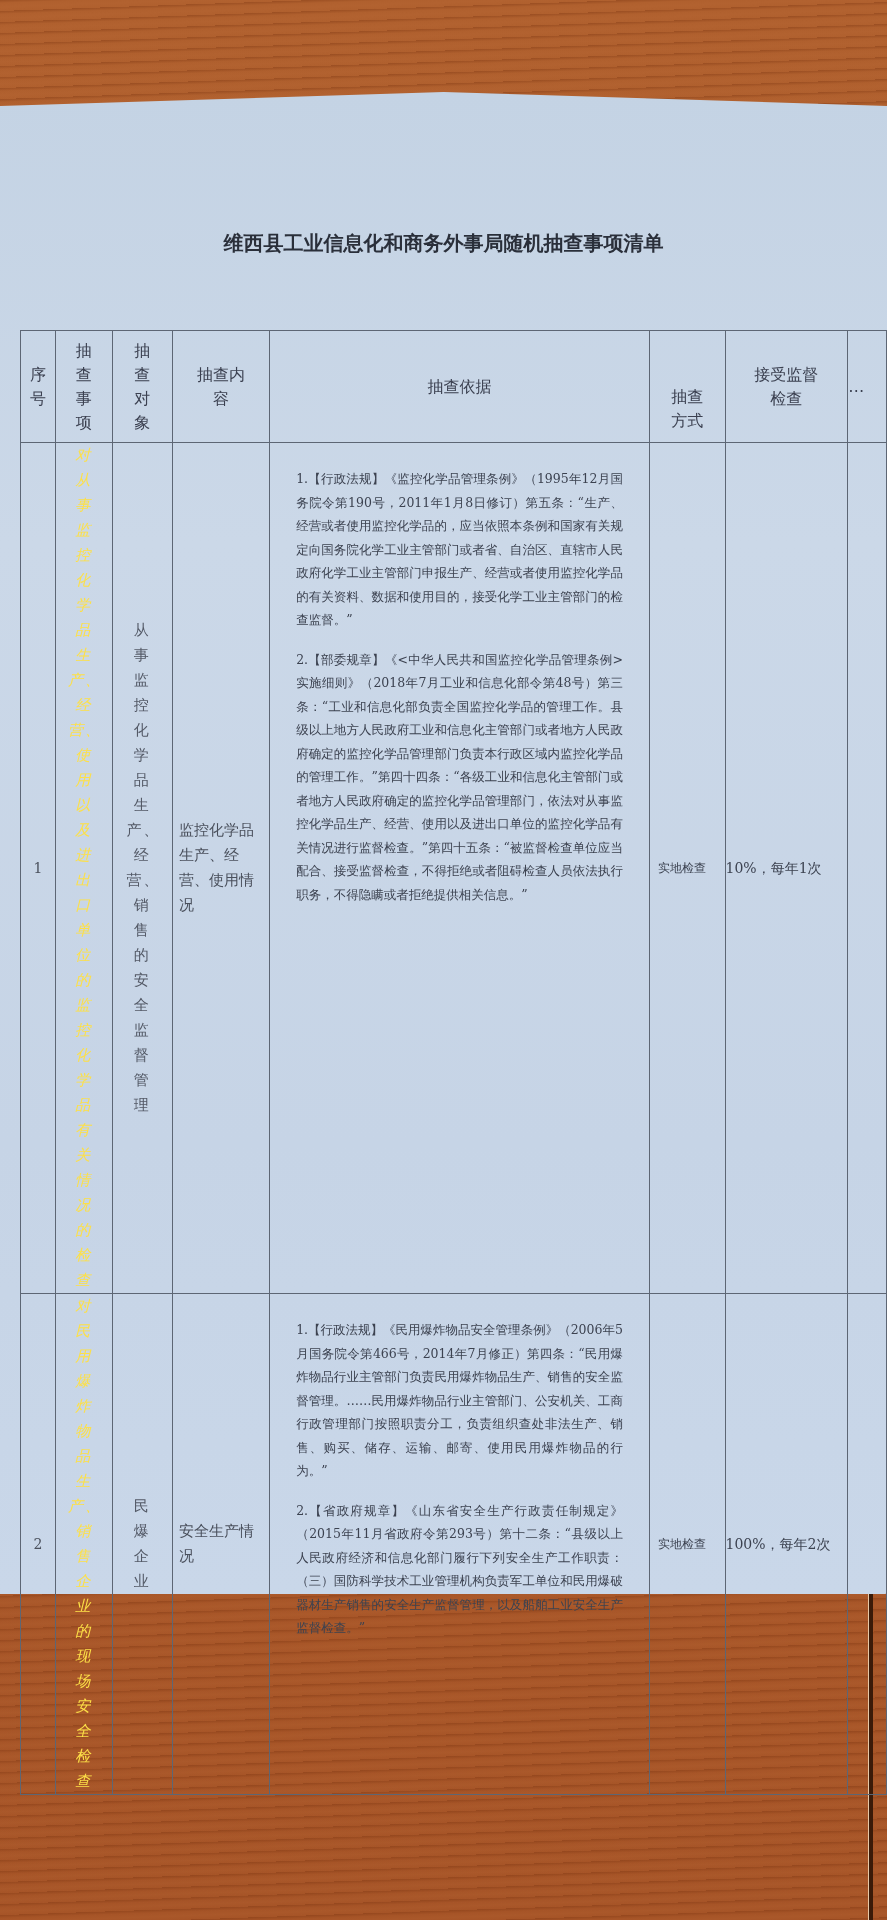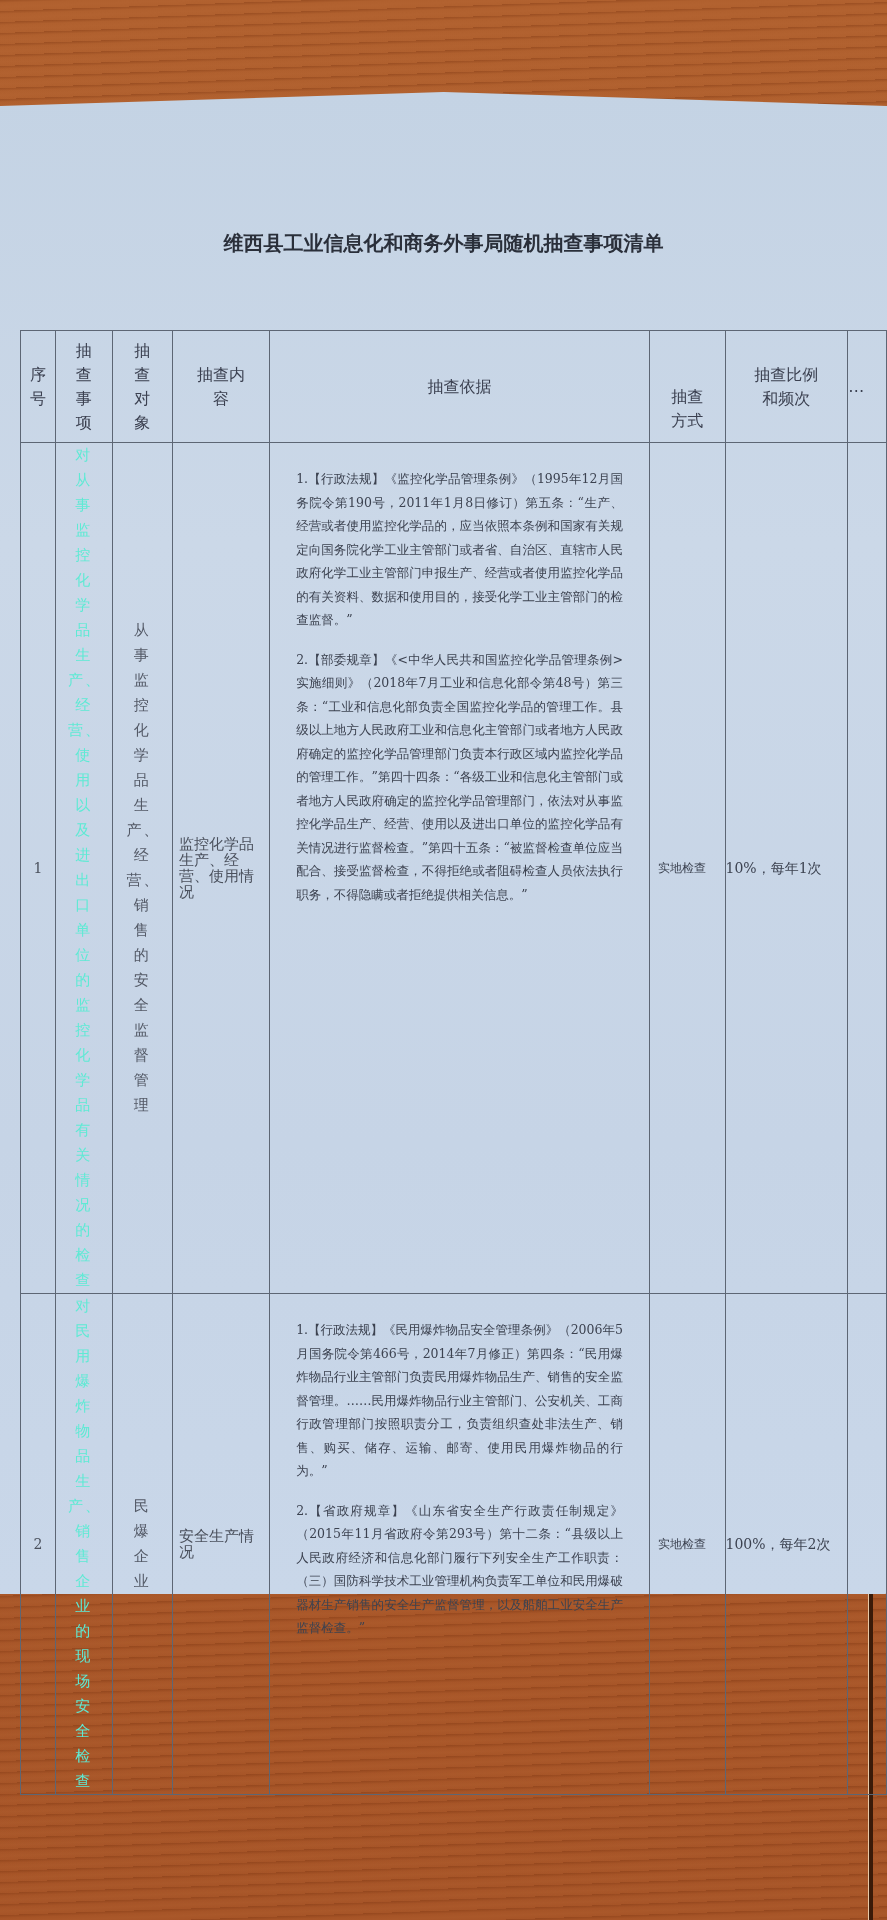--- a/index.html
+++ b/index.html
@@ -40,23 +40,23 @@
   .col-item { width: 58px; }
   .col-target { width: 62px; }
   .col-content { width: 100px; }
   .col-basis { width: 396px; }
   .col-method { width: 78px; }
   .col-ratio { width: 126px; }
   .col-extra { width: 40px; }
   .vert { display: inline-block; width: 1em; word-break: break-all; line-height: 24px; }
   .vert2 { display: inline-block; width: 2.1em; word-break: break-all; line-height: 25px; letter-spacing: 2px; text-align: center; font-size: 15px; }
   .cell-no { text-align: center; font-size: 14px; color: #4a505c; }
-  .cell-item { text-align: center; color: #5eead4; }
+  .cell-item { text-align: center; color: #fde047; font-style: italic; }
   .cell-target { text-align: center; color: #535966; }
-  .cell-content { font-size: 15px; line-height: 16px; padding: 0 6px !important; color: #4a505c; }
+  .cell-content { font-size: 15px; line-height: 25px; padding: 0 6px !important; color: #4a505c; }
   .cell-basis { font-size: 12.5px; line-height: 23.5px; padding: 8px 10px !important; color: #3c4250; text-align: justify; vertical-align: top !important; }
   .cell-basis p { margin: 16px; }
   .cell-method { font-size: 12px; line-height: 24px; padding: 0 8px !important; color: #3c4250; }
   .cell-ratio { font-size: 14px; line-height: 26px; padding: 0 0 !important; color: #3c4250; }
   .row-head { height: 112px; }
   .row-1 { height: 552px; }
   .row-2 { height: 310px; }
   .extra-head { font-size: 16px; color: #3b4050; text-align: left; overflow: hidden; }
 </style>
 </head>
@@ -80,21 +80,21 @@
       <col class="col-extra">
   </colgroup>
   <tbody>
       <tr class="row-head">
     <th><span class="vert">序号</span></th>
     <th><span class="vert">抽查事项</span></th>
     <th><span class="vert">抽查对象</span></th>
     <th><span style="display:inline-block;width:3.1em;word-break:break-all;">抽查内容</span></th>
     <th>抽查依据</th>
     <th><span style="display:inline-block;width:2.1em;word-break:break-all;margin-top:44px;">抽查方式</span></th>
-    <th><span style="display:inline-block;width:4.1em;word-break:break-all;">抽查比例和频次</span></th>
+    <th><span style="display:inline-block;width:4.1em;word-break:break-all;">接受监督检查</span></th>
     <th class="extra-head">…</th>
   </tr>
 
   <tr class="row-1">
     <td class="cell-no">1</td>
     <td class="cell-item"><span class="vert2">对从事监控化学品生产、经营、使用以及进出口单位的监控化学品有关情况的检查</span></td>
     <td class="cell-target"><span class="vert2">从事监控化学品生产、经营、销售的安全监督管理</span></td>
     <td class="cell-content">监控化学品生产、经营、使用情况</td>
     <td class="cell-basis">
       <p>1.【行政法规】《监控化学品管理条例》（1995年12月国务院令第190号，2011年1月8日修订）第五条：“生产、经营或者使用监控化学品的，应当依照本条例和国家有关规定向国务院化学工业主管部门或者省、自治区、直辖市人民政府化学工业主管部门申报生产、经营或者使用监控化学品的有关资料、数据和使用目的，接受化学工业主管部门的检查监督。”</p>

